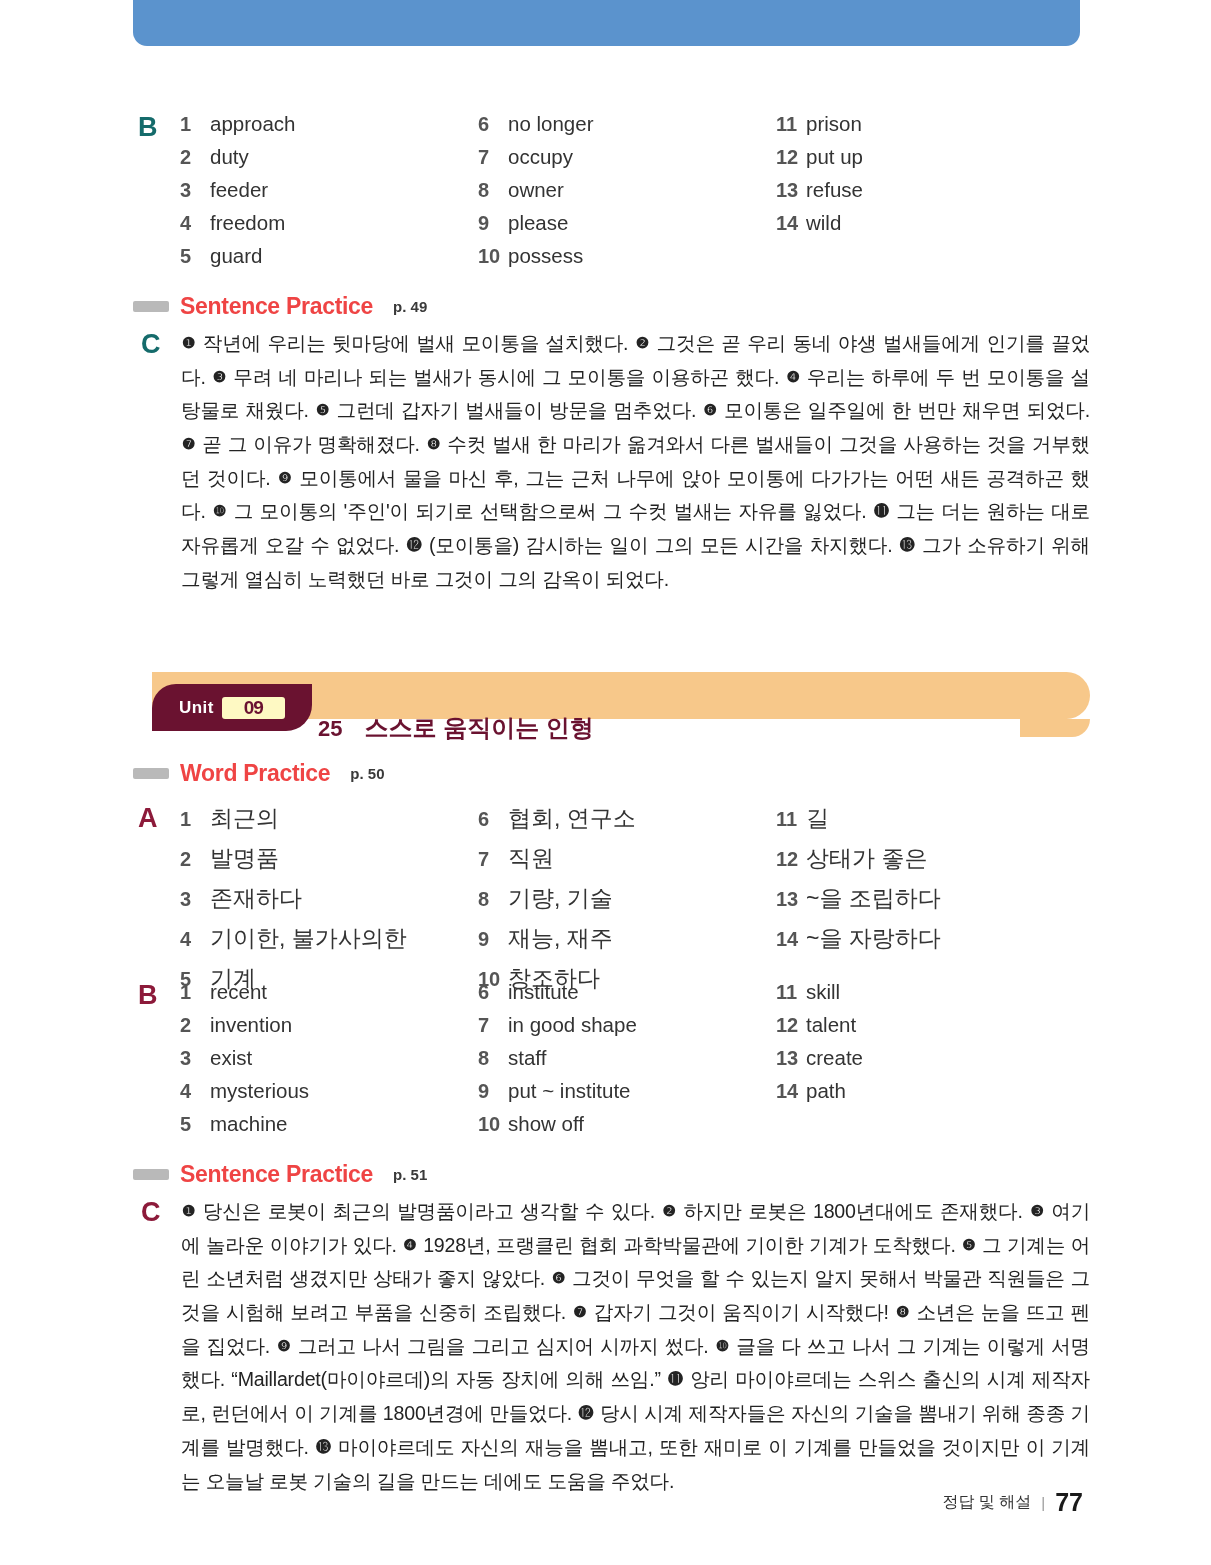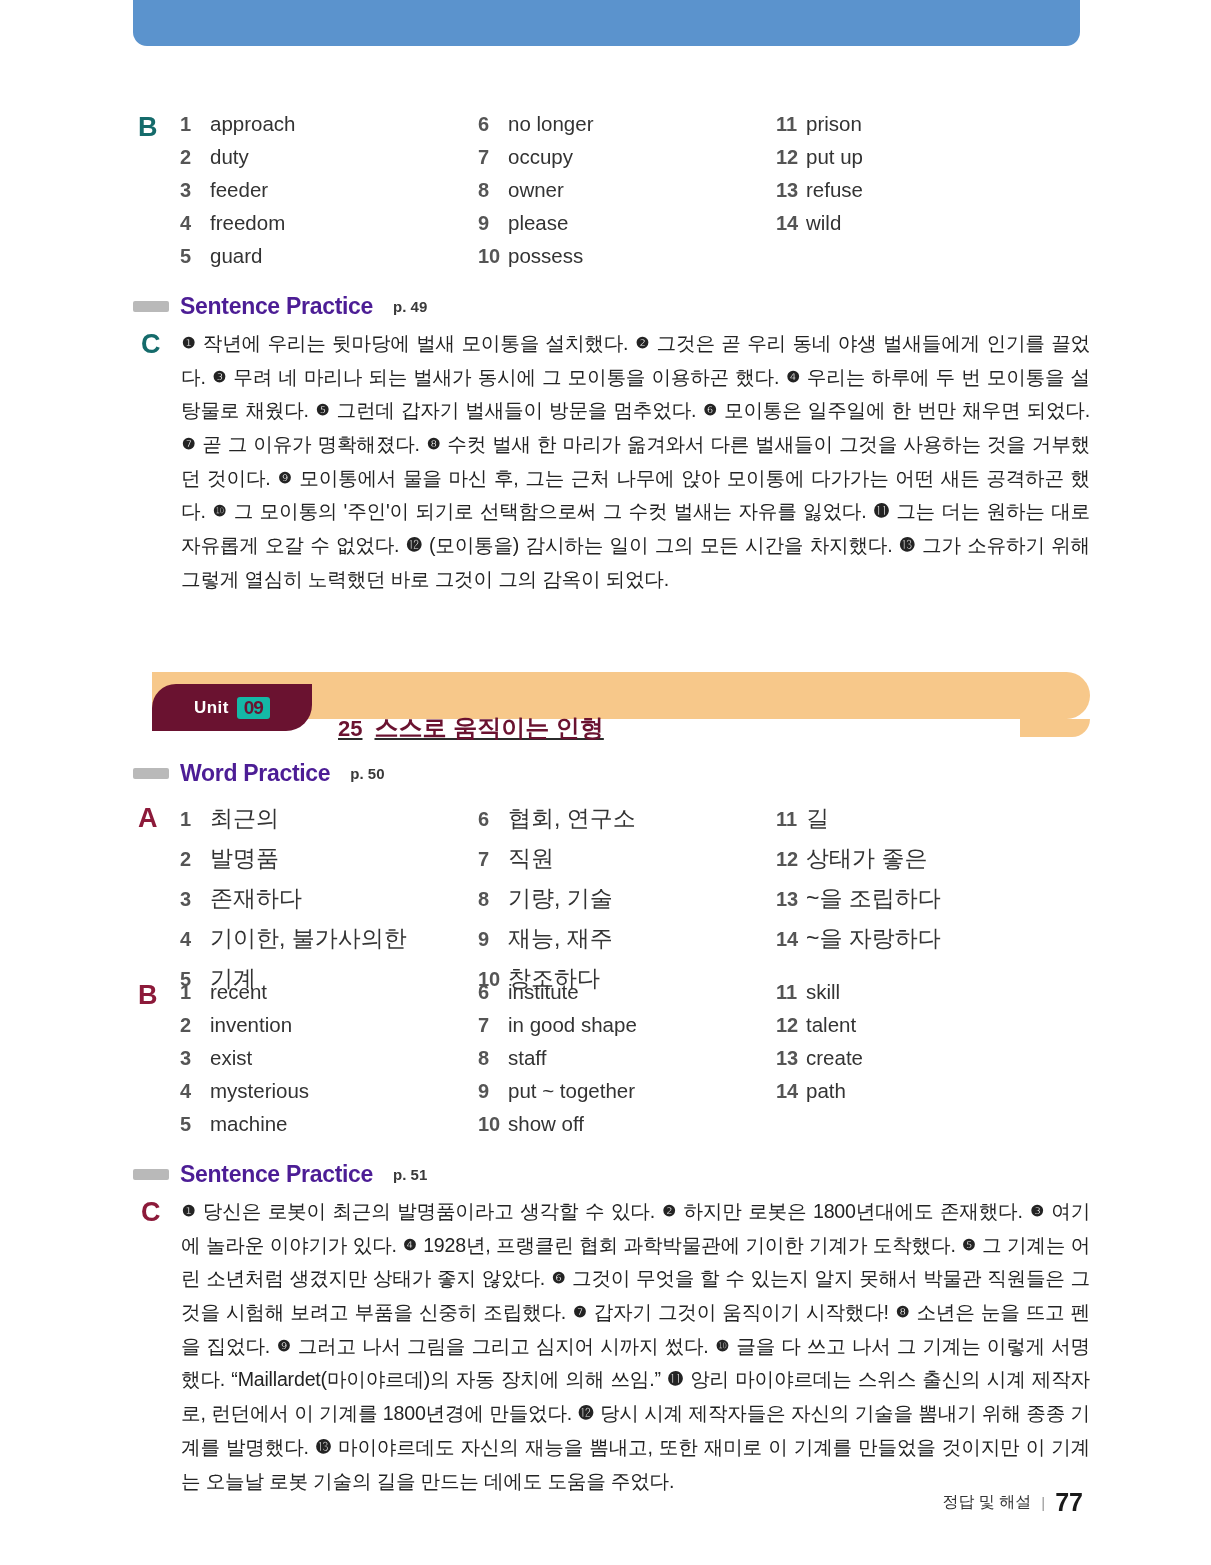--- a/index.html
+++ b/index.html
@@ -85,21 +85,21 @@
   .section-head .dash {
     width: 36px;
     height: 11px;
     background: #b9b9b9;
     border-radius: 2px;
     display: inline-block;
   }
   .section-head .title {
     font-size: 23px;
     font-weight: bold;
-    color: #4c1d95;
+    color: #ef4444;
     letter-spacing: -0.3px;
   }
   .section-head .page-ref {
     font-size: 15px;
     font-weight: bold;
     color: #3a3a3a;
     margin-left: 9px;
   }
 
   
@@ -173,37 +173,36 @@
     justify-content: center;
     gap: 8px;
   }
   .banner-dark .unit-word {
     color: #ffffff;
     font-size: 17px;
     font-weight: bold;
     letter-spacing: 0.4px;
   }
   .banner-dark .unit-num {
-    background: #14b8a6;
+    background: #fef9c3;
     color: #6a1230;
     font-size: 19px;
     font-weight: bold;
-    padding: 0 7px;
+    padding: 0 22px;
     border-radius: 3px;
     line-height: 22px;
     letter-spacing: -1px;
   }
   .banner-label {
     position: absolute;
-    left: 186px;
+    left: 166px;
     top: 11px;
     display: flex;
     align-items: baseline;
-    gap: 12px;
-    text-decoration: underline;
+    gap: 22px;
   }
   .banner-label .b-num {
     font-size: 22px;
     font-weight: bold;
     color: #6a1230;
   }
   .banner-label .b-title {
     font-size: 24px;
     font-weight: bold;
     color: #6a1230;
@@ -463,21 +462,21 @@
       <div class="entry">
           <span class="num">7</span>
           <span class="txt">in good shape</span>
         </div>
       <div class="entry">
           <span class="num">8</span>
           <span class="txt">staff</span>
         </div>
       <div class="entry">
           <span class="num">9</span>
-          <span class="txt">put ~ together</span>
+          <span class="txt">put ~ institute</span>
         </div>
       <div class="entry">
           <span class="num two">10</span>
           <span class="txt">show off</span>
         </div>
     </div>
     <div class="col">
       <div class="entry">
           <span class="num two">11</span>
           <span class="txt">skill</span>

